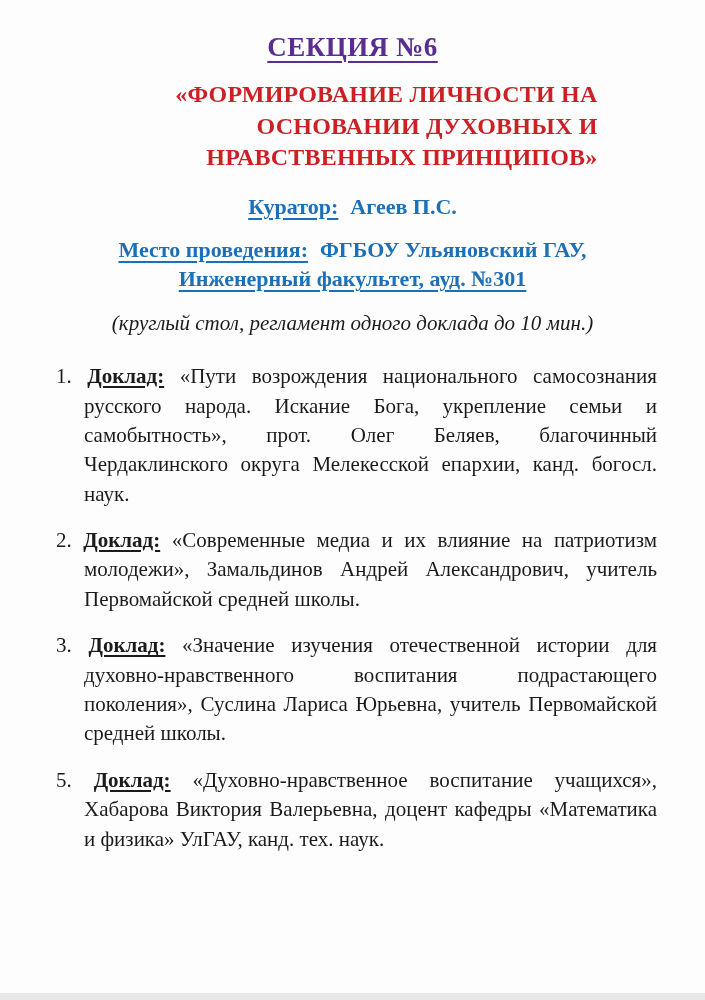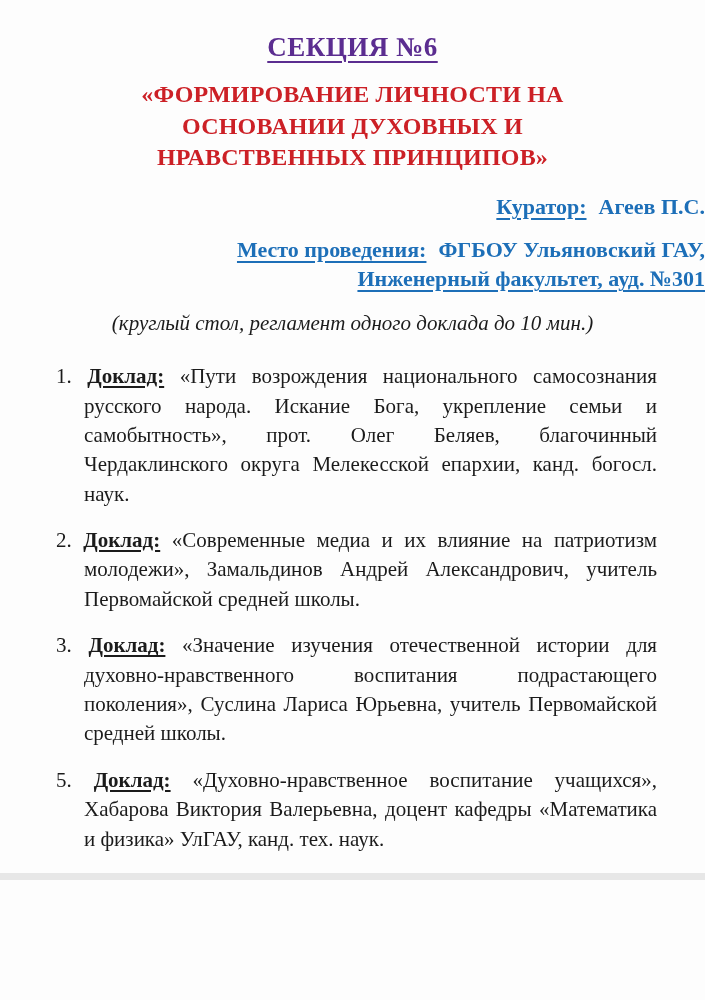--- a/index.html
+++ b/index.html
@@ -4,50 +4,50 @@
 <style>
   html, body {
     margin: 0;
     padding: 0;
     background: #fdfdfd;
     font-family: "Liberation Serif", "DejaVu Serif", serif;
   }
   .page {
     position: relative;
     width: 705px;
-    height: 880px;
+    height: 1000px;
     background: #fdfdfd;
     overflow: hidden;
     box-sizing: border-box;
     padding-top: 32px;
     color: #1b1b1b;
   }
   .section-title {
     text-align: center;
     font-size: 27px;
     font-weight: bold;
     color: #5b2d90;
     text-decoration: underline;
     text-decoration-thickness: 2px;
     text-underline-offset: 5px;
     margin: 0 0 16px 0;
     letter-spacing: 0.5px;
   }
   .main-title {
     width: 490px;
     margin: 0 auto 18px auto;
-    text-align: center;
+    text-align: right;
     font-size: 24px;
     font-weight: bold;
     color: #cc2026;
     line-height: 1.32;
     letter-spacing: 0.2px;
   }
   .meta-line {
-    text-align: right;
+    text-align: center;
     font-size: 22px;
     font-weight: bold;
     color: #1d6fb8;
     margin: 0 0 14px 0;
     line-height: 1.32;
   }
   .meta-label {
     text-decoration: underline;
     text-decoration-thickness: 2px;
     text-underline-offset: 4px;

